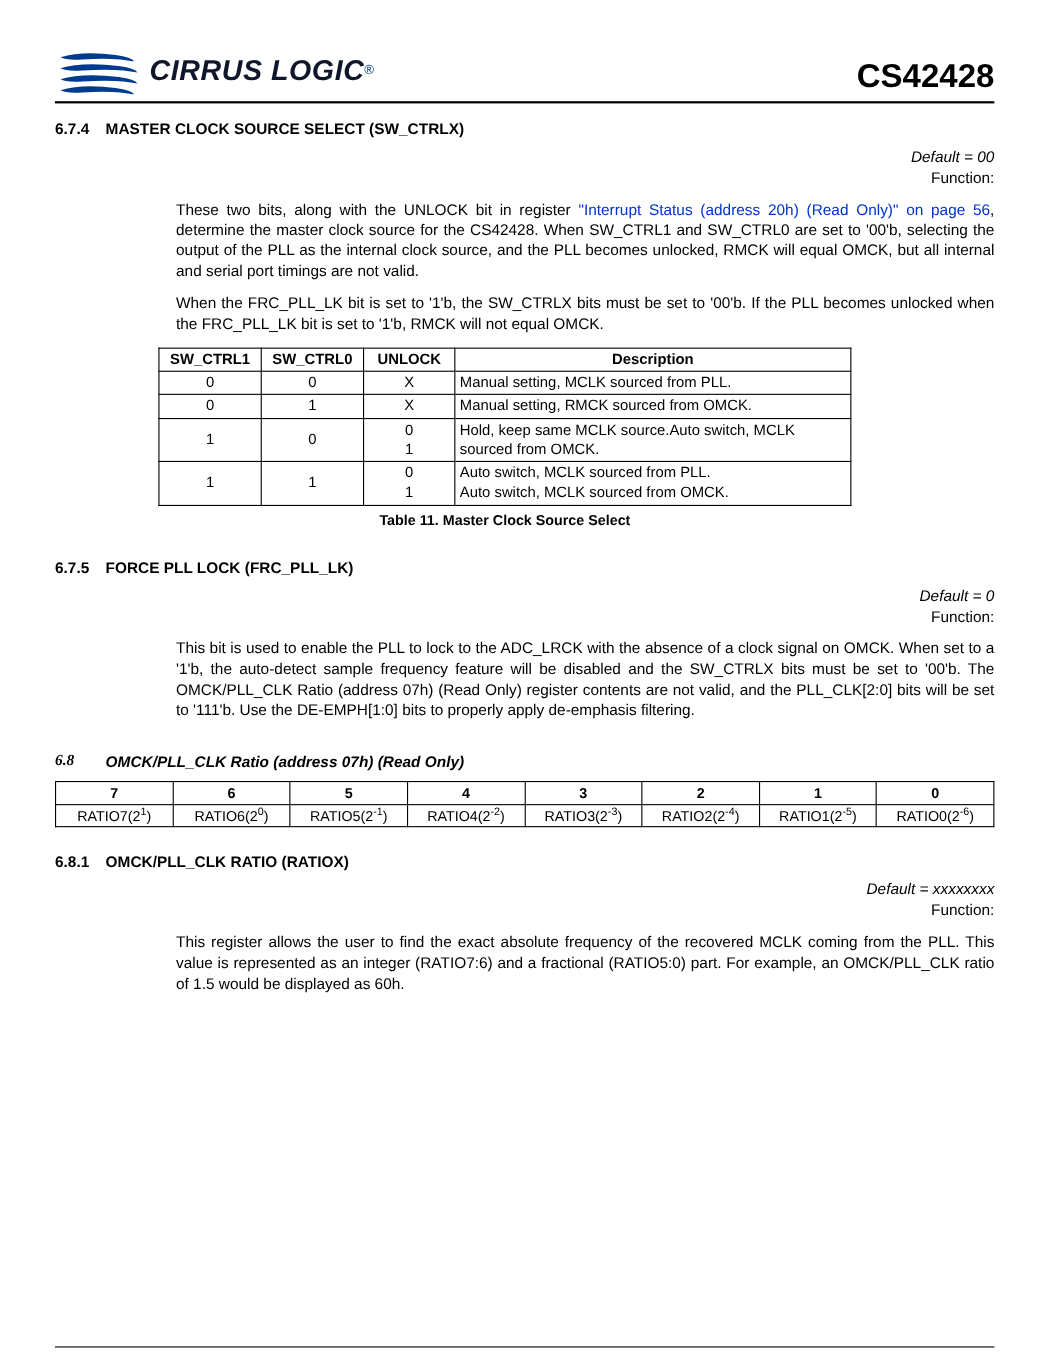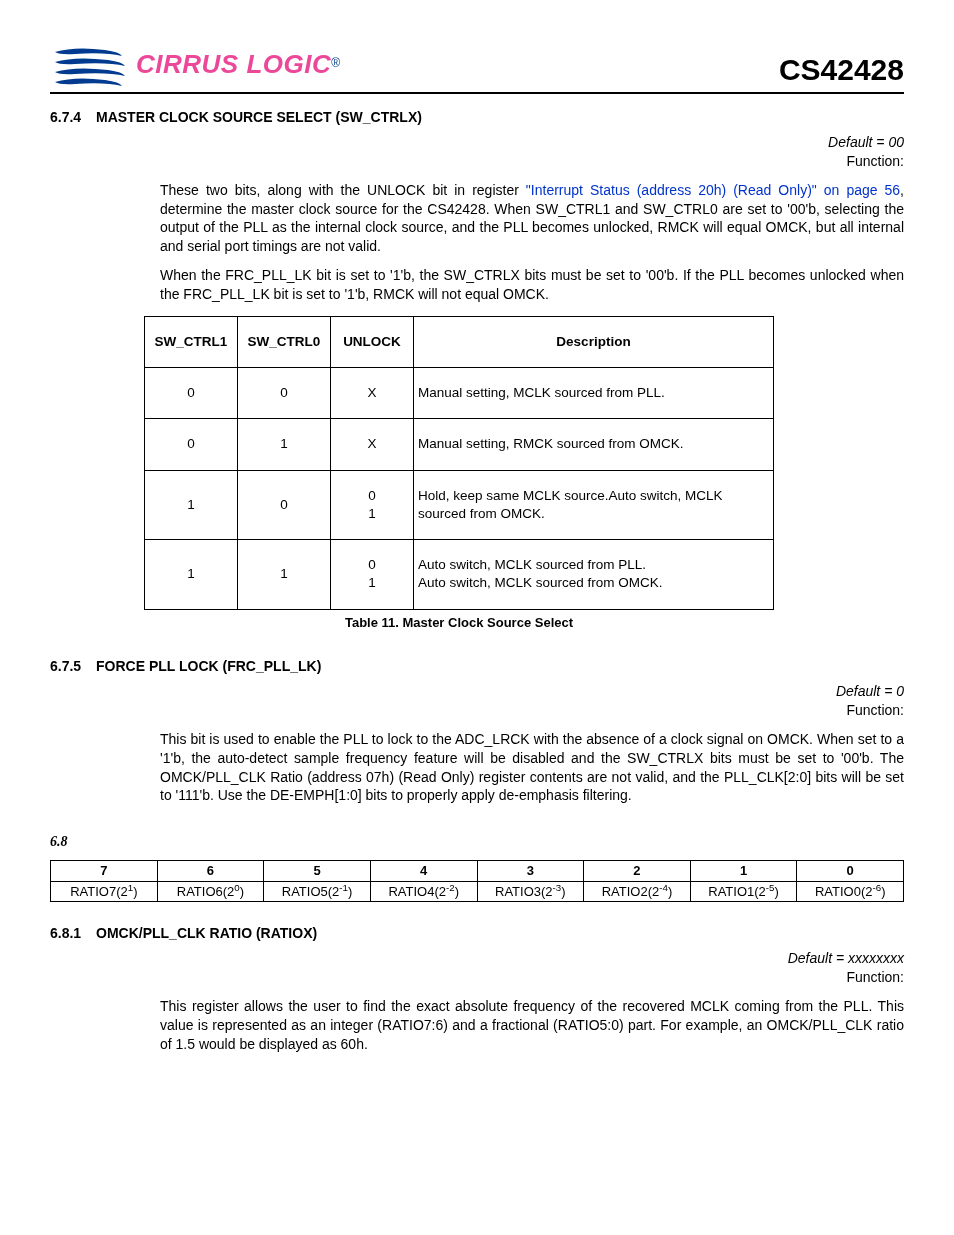--- a/index.html
+++ b/index.html
@@ -25,21 +25,21 @@
     gap: 6px;
   }
   .logo-graphic {
     width: 80px;
     height: 50px;
   }
   .logo-text {
     font-size: 26px;
     font-weight: bold;
     font-style: italic;
-    color: #ec4899;
+    color: #0f172a;
     letter-spacing: 0.5px;
   }
   .logo-reg {
     font-size: 12px;
     color: #003b8f;
     vertical-align: super;
   }
   .part-no {
     font-size: 30px;
     font-weight: bold;
@@ -83,21 +83,21 @@
   table {
     border-collapse: collapse;
     margin-top: 12px;
   }
   .tbl1 {
     width: 630px;
     margin-left: 94px;
   }
   .tbl1 th, .tbl1 td {
     border: 1px solid #000;
-    padding: 16px 4px;
+    padding: 1px 4px;
     font-size: 13.5px;
     vertical-align: top;
   }
   .tbl1 th {
     font-weight: bold;
     text-align: center;
   }
   .tbl1 .c {
     text-align: center;
   }
@@ -211,20 +211,21 @@
   <div class="sec-title">FORCE PLL LOCK (FRC_PLL_LK)</div>
 </div>
 <div class="indent-1" style="margin-top:6px;">
   <div class="default-line">Default = 0</div>
   <div class="function-line">Function:</div>
 </div>
 <div class="indent-2 para">This bit is used to enable the PLL to lock to the ADC_LRCK with the absence of a clock signal on OMCK. When set to a '1'b, the auto-detect sample frequency feature will be disabled and the SW_CTRLX bits must be set to '00'b. The OMCK/PLL_CLK Ratio (address 07h) (Read Only) register contents are not valid, and the PLL_CLK[2:0] bits will be set to '111'b. Use the DE-EMPH[1:0] bits to properly apply de-emphasis filtering.</div>
 
 <div class="sec-row" style="margin-top:28px;">
   <div class="sec-num" style="font-style:italic;font-family:Liberation Serif, serif;">6.8</div>
+  <div class="sec-title-italic">OMCK/PLL_CLK Ratio (address 07h) (Read Only)</div>
 </div>
 
 <table class="tbl2">
   <tbody>
       <tr>
     <th>7</th>
     <th>6</th>
     <th>5</th>
     <th>4</th>
     <th>3</th>

